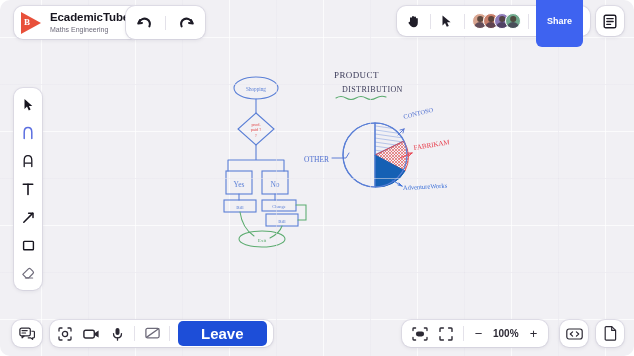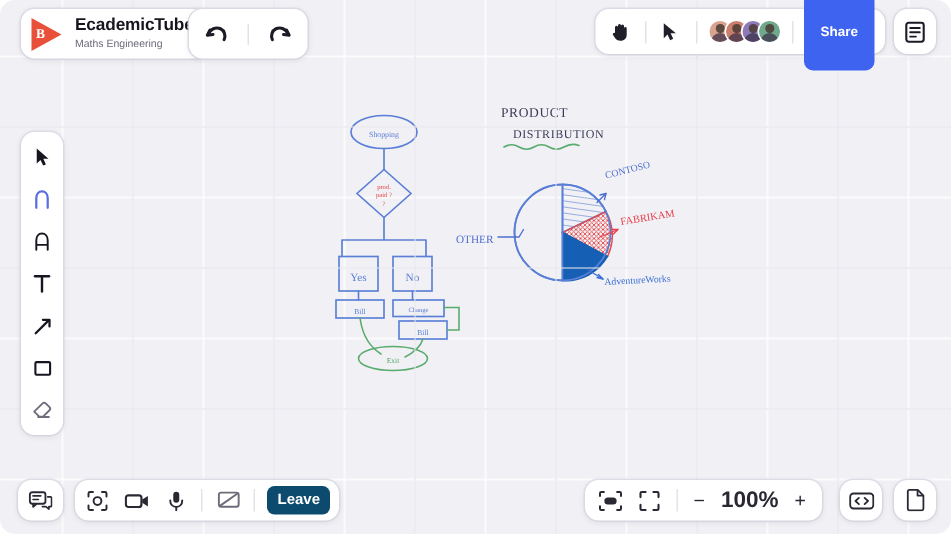--- a/index.html
+++ b/index.html
@@ -154,41 +154,41 @@
     cursor:pointer;
   }
   #av-controls {
     left: 50px; bottom: 9px;
     height: 27px;
     padding: 0 6px;
     gap: 8px;
   }
   .av-icon { width:18px; height:18px; display:flex;align-items:center;justify-content:center;cursor:pointer;}
   #leave-btn {
-    background:#0c4a6e;
+    background:#1d4ed8;
     color:#fff;
-    font-size: 10px;
+    font-size: 15px;
     font-weight: bold;
     border:none;
     border-radius: 5px;
-    padding: 4px 7px;
+    padding: 4px 23px;
     cursor:pointer;
     font-family:"Liberation Sans", sans-serif;
   }
 
   
   #zoombar {
     right: 86px; bottom: 9px;
     height: 27px;
     padding: 0 9px;
     gap: 9px;
   }
   .zb-icon { width:17px;height:17px;display:flex;align-items:center;justify-content:center;cursor:pointer;}
   .zb-sign { font-size:13px; color:#2b2833; cursor:pointer; width:11px; text-align:center; line-height:13px;}
-  #zoom-val { font-size:15px; font-weight:bold; color:#2b2833; min-width:26px; text-align:left;}
+  #zoom-val { font-size:10px; font-weight:bold; color:#2b2833; min-width:26px; text-align:left;}
   #code-btn { right:46px; bottom:9px; width:28px;height:27px;justify-content:center;cursor:pointer;}
   #page-btn { right:10px; bottom:9px; width:28px;height:27px;justify-content:center;cursor:pointer;}
 
   svg { display:block; }
 </style>
 </head>
 <body>
 
 <div id="app">
 

